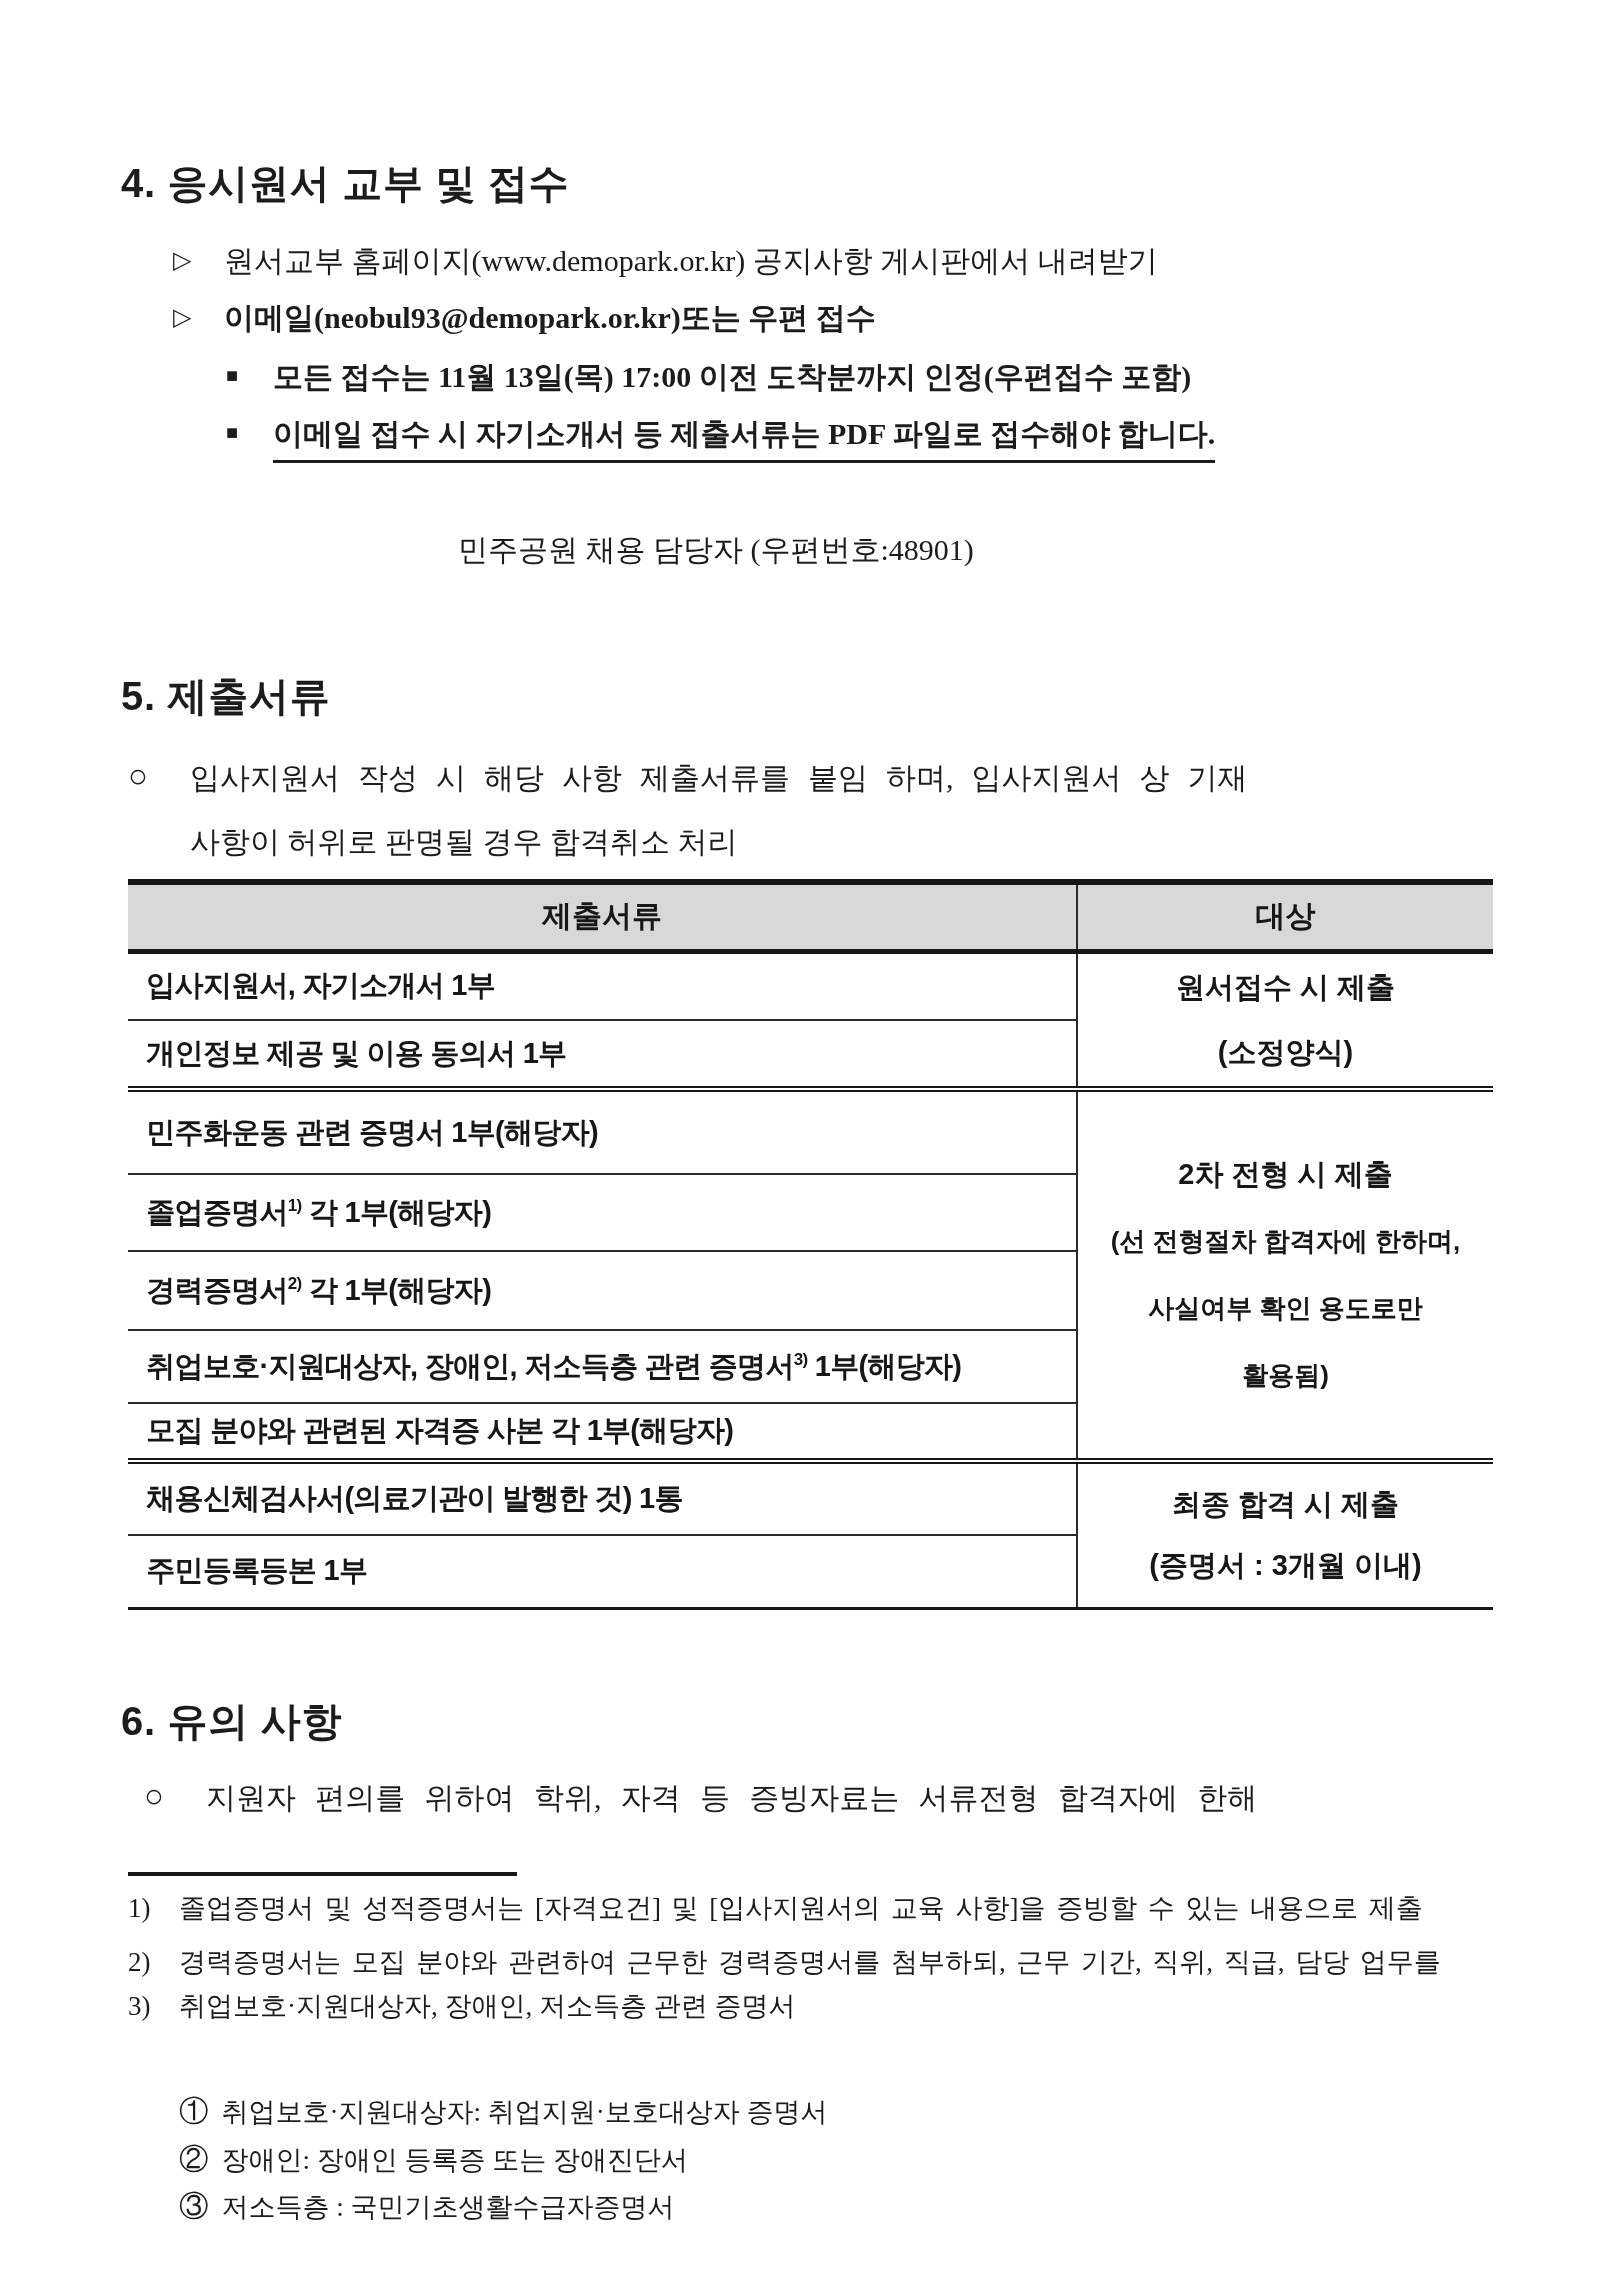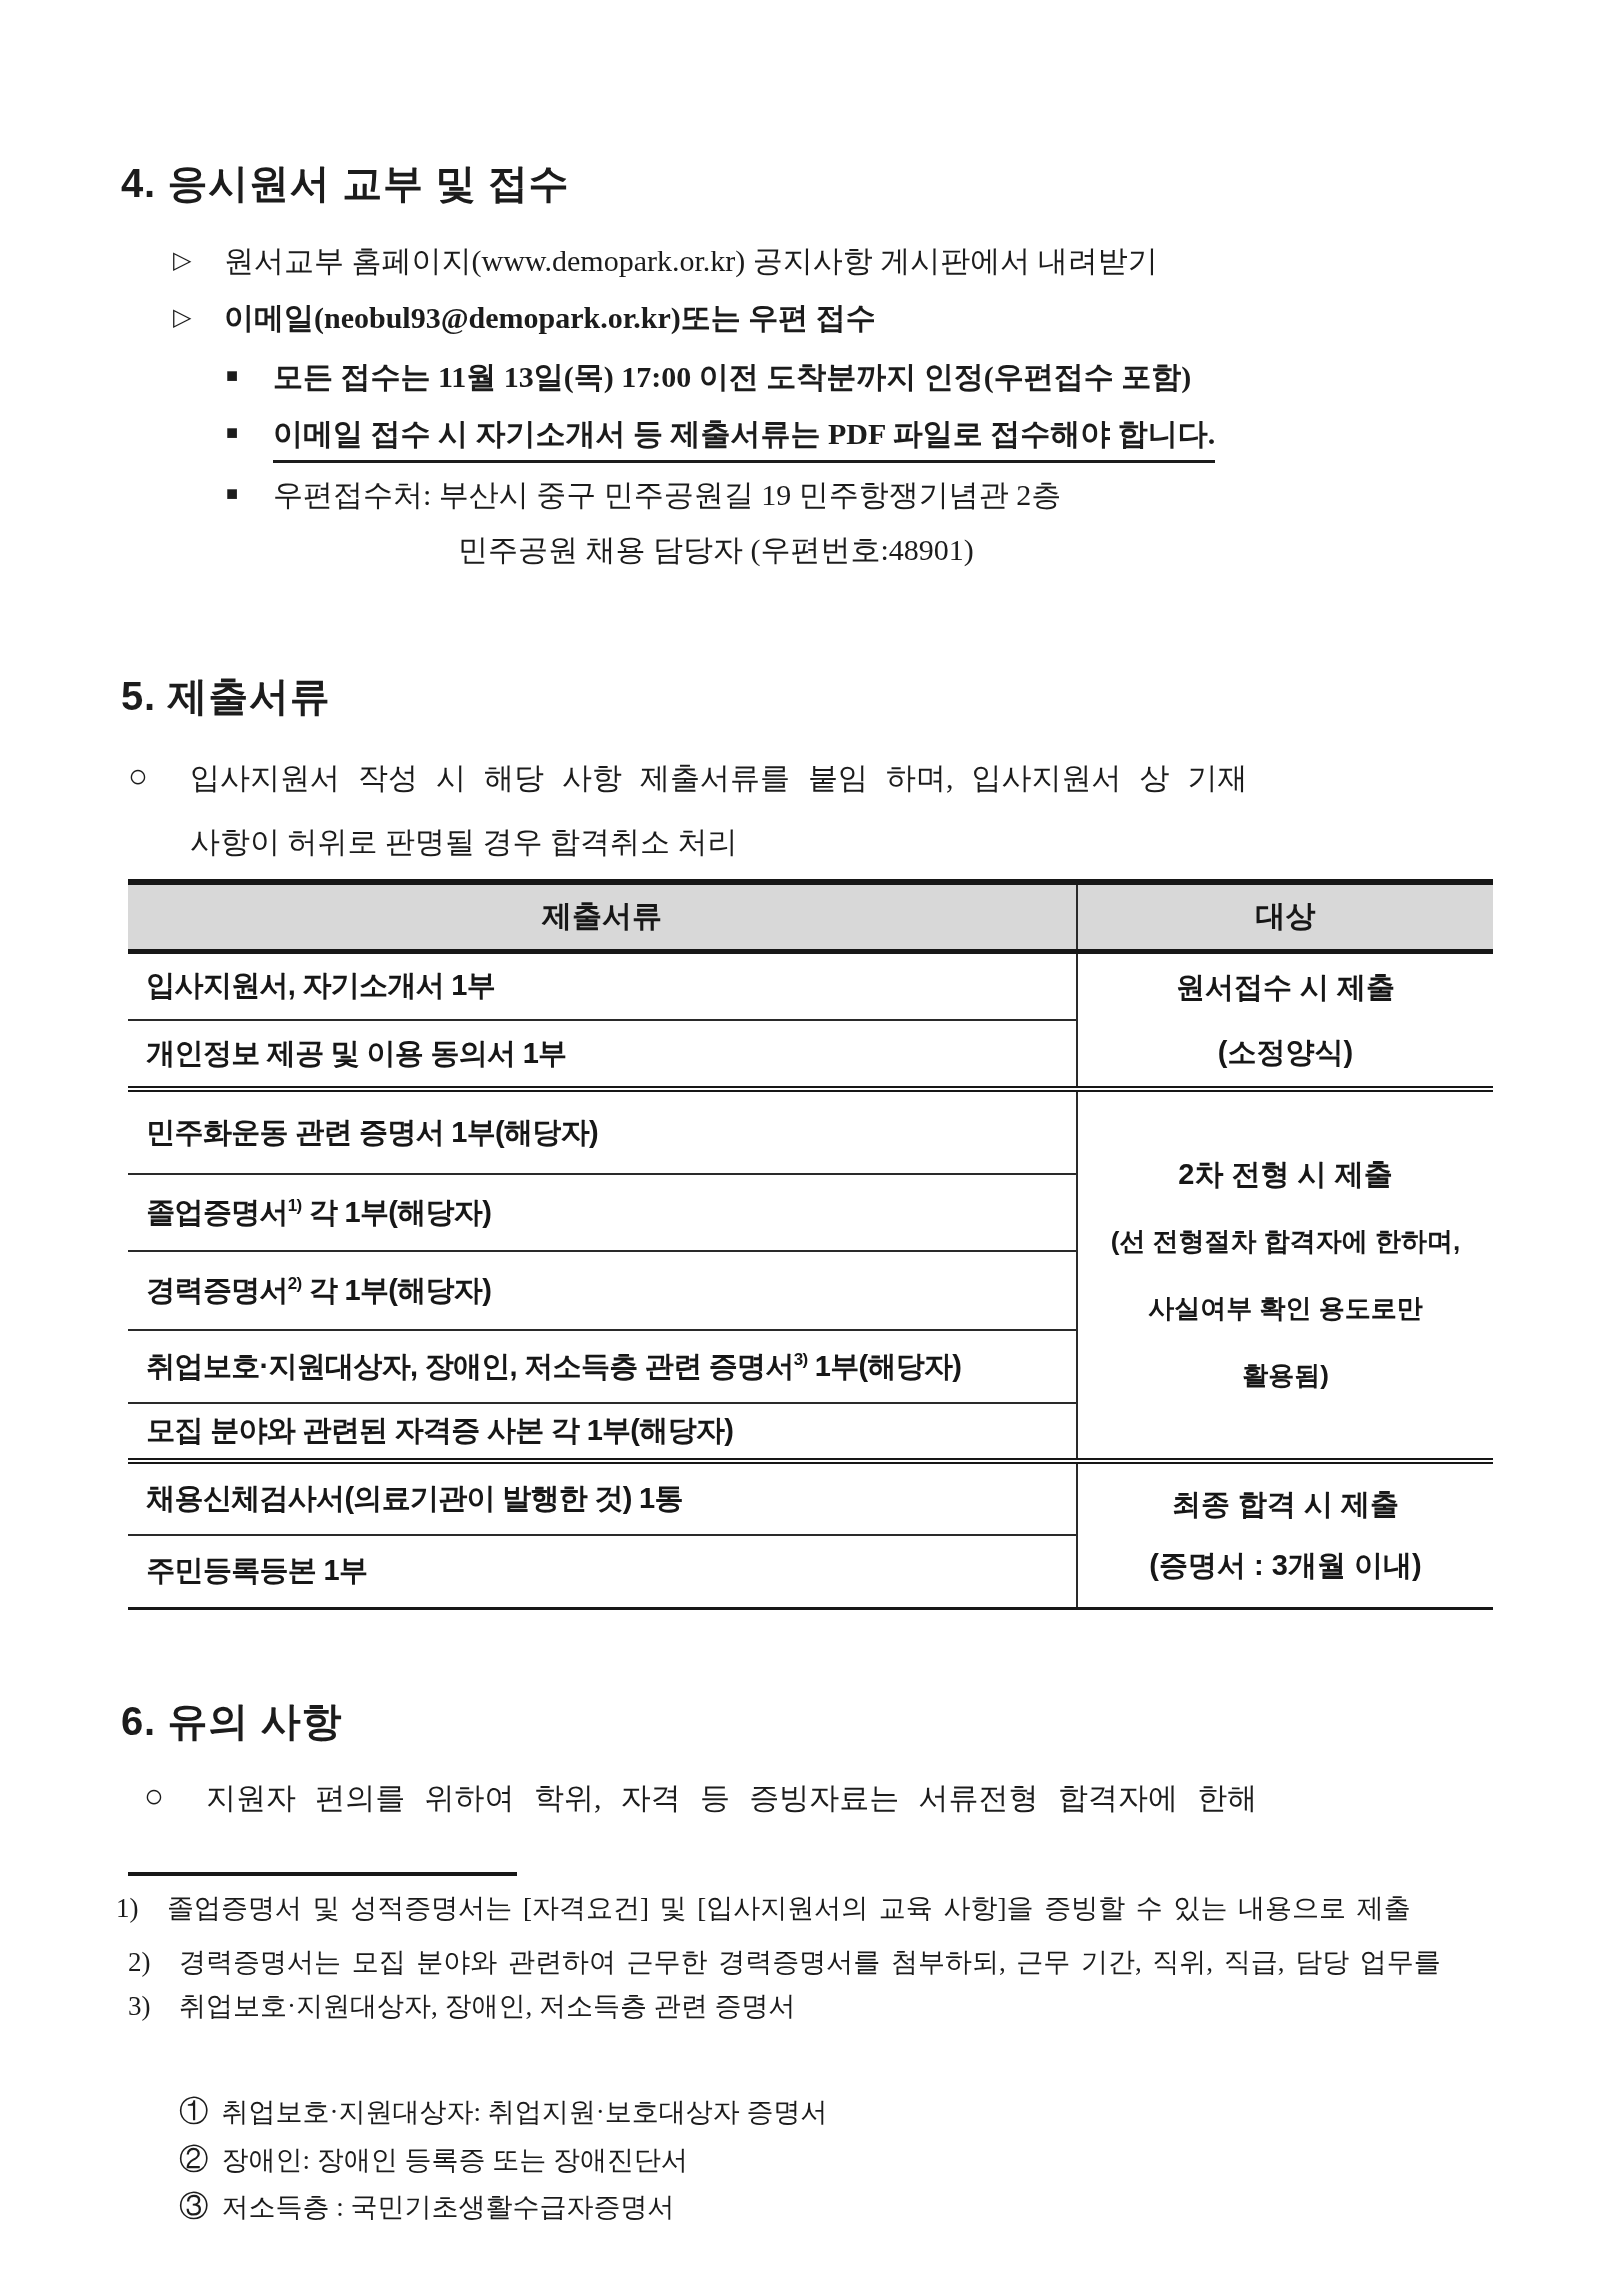--- a/index.html
+++ b/index.html
@@ -96,23 +96,20 @@
   </div>
 
   <div class="abs line bold" style="left:226px; top:357px;">
     <span class="mk sq">■</span><span>모든 접수는 11월 13일(목) 17:00 이전 도착분까지 인정(우편접수 포함)</span>
   </div>
 
   <div class="abs line bold" style="left:226px; top:414px;">
     <span class="mk sq">■</span><span class="u">이메일 접수 시 자기소개서 등 제출서류는 PDF 파일로 접수해야 합니다.</span>
   </div>
 
-  <div class="abs line" style="left:226px; top:475px;">
-    <span class="mk sq">■</span><span>우편접수처: 부산시 중구 민주공원길 19 민주항쟁기념관 2층</span>
-  </div>
 
   <div class="abs line" style="left:458px; top:530px;">
     <span>민주공원 채용 담당자 (우편번호:48901)</span>
   </div>
 
   <div class="abs sec-title" style="left:121px; top:669px;">5. 제출서류</div>
 
   <div class="abs line ws16" style="left:128px; top:758px;">
     <span class="mk circ">○</span><span>입사지원서 작성 시 해당 사항 제출서류를 붙임 하며, 입사지원서 상 기재</span>
   </div>
@@ -177,21 +174,21 @@
   </table>
 
   <div class="abs sec-title" style="left:121px; top:1694px;">6. 유의 사항</div>
 
   <div class="abs line ws18" style="left:144px; top:1778px;">
     <span class="mk circ">○</span><span>지원자 편의를 위하여 학위, 자격 등 증빙자료는 서류전형 합격자에 한해</span>
   </div>
 
   <div class="abs fn-sep" style="left:128px; top:1872px; width:389px; height:3.9px;"></div>
 
-  <div class="abs fn ws6" style="left:116px; top:1890px;">
+  <div class="abs fn ws6" style="left:128px; top:1890px;">
     <span class="fnno">1)</span><span>졸업증명서 및 성적증명서는 [자격요건] 및 [입사지원서의 교육 사항]을 증빙할 수 있는 내용으로 제출</span>
   </div>
 
   <div class="abs fn ws6" style="left:128px; top:1944px;">
     <span class="fnno">2)</span><span>경력증명서는 모집 분야와 관련하여 근무한 경력증명서를 첨부하되, 근무 기간, 직위, 직급, 담당 업무를</span>
   </div>
 
   <div class="abs fn" style="left:128px; top:1988px;">
     <span class="fnno">3)</span><span>취업보호·지원대상자, 장애인, 저소득층 관련 증명서</span>
   </div>

